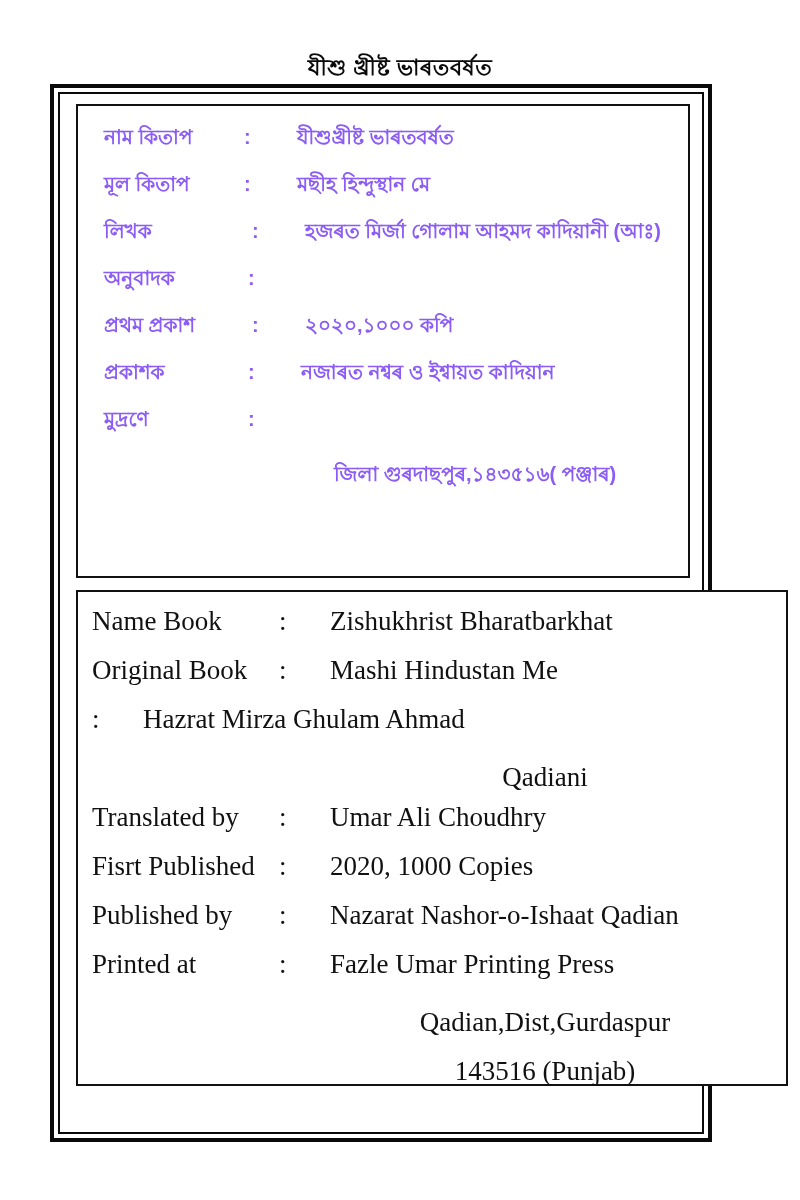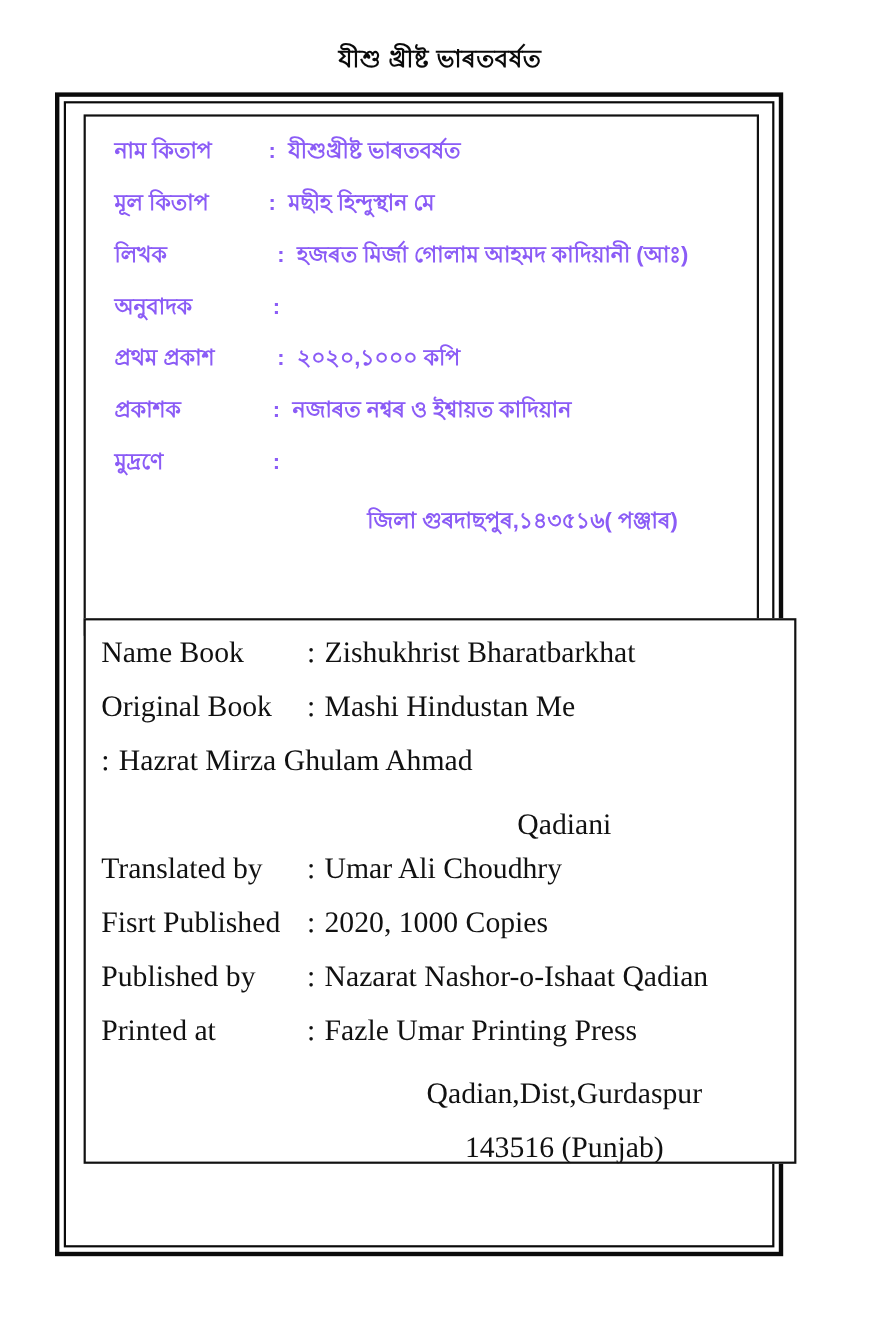--- a/index.html
+++ b/index.html
@@ -12,21 +12,21 @@
     height: 1200px;
     position: relative;
     font-family: "Liberation Serif", "DejaVu Serif", serif;
     color: #000000;
     overflow: hidden;
   }
 
   
   .page-title {
     position: absolute;
-    top: 42px;
+    top: 56px;
     left: 0;
     width: 800px;
     text-align: center;
     font-family: "Liberation Sans", "DejaVu Sans", sans-serif;
     font-weight: bold;
     font-size: 22px;
     letter-spacing: 0.5px;
     line-height: 1.1;
     color: #0a0a0a;
   }
@@ -59,22 +59,22 @@
     background: #ffffff;
   }
   .panel-assamese {
     left: 76px;
     top: 104px;
     width: 614px;
     height: 474px;
   }
   .panel-english {
     left: 76px;
-    top: 562px;
-    width: 648px;
+    top: 590px;
+    width: 712px;
     height: 496px;
   }
 
   
   .rows {
     position: absolute;
     left: 0;
     top: 0;
     width: 100%;
     box-sizing: border-box;
@@ -87,20 +87,21 @@
     flex: 0 0 auto;
     white-space: nowrap;
   }
   .row-sep {
     flex: 0 0 auto;
     text-align: left;
   }
   .row-value {
     flex: 1 1 auto;
     white-space: nowrap;
+    margin-left: 35px;
   }
   .row-continuation {
     white-space: nowrap;
   }
 
   
   .assamese {
     font-family: "Liberation Sans", "DejaVu Sans", sans-serif;
     font-weight: bold;
     font-size: 20px;

